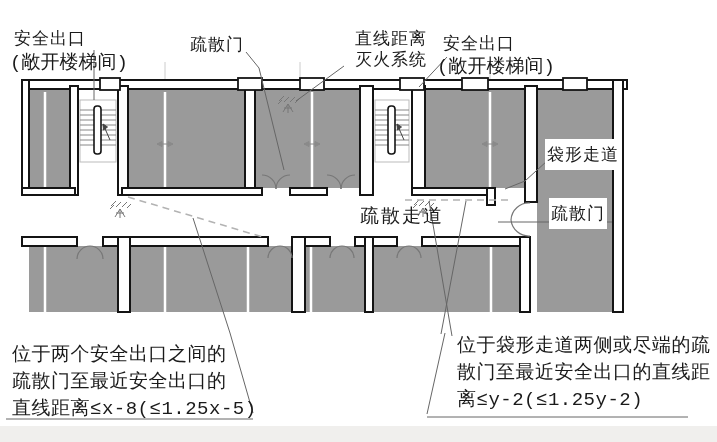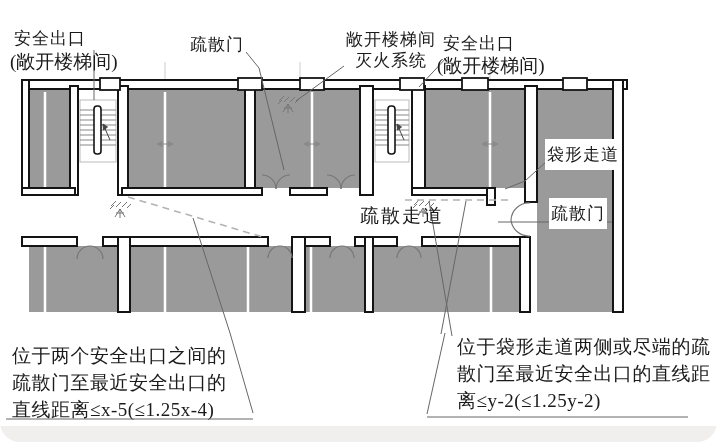--- a/index.html
+++ b/index.html
@@ -1,18 +1,18 @@
 <!DOCTYPE html>
 <html><head>
 <meta charset="utf-8">
 <style>
   html,body{margin:0;padding:0;background:#fff;}
   #stage{
     position:relative;width:717px;height:442px;background:#ffffff;overflow:hidden;
-    font-family:Liberation Serif, serif;color:#1a1a1a;border-radius:20px;
+    font-family:Liberation Mono, monospace;color:#1a1a1a;
   }
   #plan-svg{position:absolute;left:0;top:0;}
   .lbl{position:absolute;white-space:nowrap;color:#1a1a1a;}
   .lbl-main{font-size:17px;letter-spacing:1px;}
   .lbl-sub{font-size:19px;letter-spacing:0px;}
   .lbl-onplan{background:#ffffff;padding:4px 2px;}
   .callout{position:absolute;font-size:19px;line-height:27px;letter-spacing:0.5px;}
   .sprk-label{position:absolute;text-align:center;font-size:17px;line-height:21px;letter-spacing:1px;}
   .corridor-label{position:absolute;font-size:19px;letter-spacing:2px;margin-left:31px;}
   .bottom-strip{position:absolute;left:0;top:426px;width:717px;height:16px;background:#f0efed;}
@@ -201,36 +201,36 @@
       <line x1="427" y1="417" x2="688" y2="417"></line>
     </g>
   </svg>
 
   <div class="lbl lbl-main" style="left:14px;top:27px;">安全出口</div>
   <div class="lbl lbl-sub" style="left:10px;top:49px;">(敞开楼梯间)</div>
 
   <div class="lbl lbl-main" style="left:190px;top:33px;">疏散门</div>
 
   <div class="sprk-label" style="left:342px;top:29px;width:98px;">
-    <span>敞开楼梯间</span><br>
+    <span>直线距离</span><br>
     <span>灭火系统</span>
   </div>
 
   <div class="lbl lbl-main" style="left:443px;top:32px;">安全出口</div>
   <div class="lbl lbl-sub" style="left:437px;top:53px;">(敞开楼梯间)</div>
 
   <div class="lbl lbl-main lbl-onplan" style="left:545px;top:139px;">袋形走道</div>
   <div class="lbl lbl-main lbl-onplan" style="left:549px;top:198px;">疏散门</div>
 
   <div class="corridor-label" style="left:329px;top:203px;">疏散走道</div>
 
   <div class="callout" style="left:12px;top:334px;margin-top:8px;">
     <div>位于两个安全出口之间的</div>
     <div>疏散门至最近安全出口的</div>
-    <div>直线距离≤x-5(≤1.25x-4)</div>
+    <div>直线距离≤x-8(≤1.25x-5)</div>
   </div>
 
   <div class="callout" style="left:457px;top:333px;">
     <div>位于袋形走道两侧或尽端的疏</div>
     <div>散门至最近安全出口的直线距</div>
     <div>离≤y-2(≤1.25y-2)</div>
   </div>
 
   <div class="bottom-strip"></div>
 </div>

